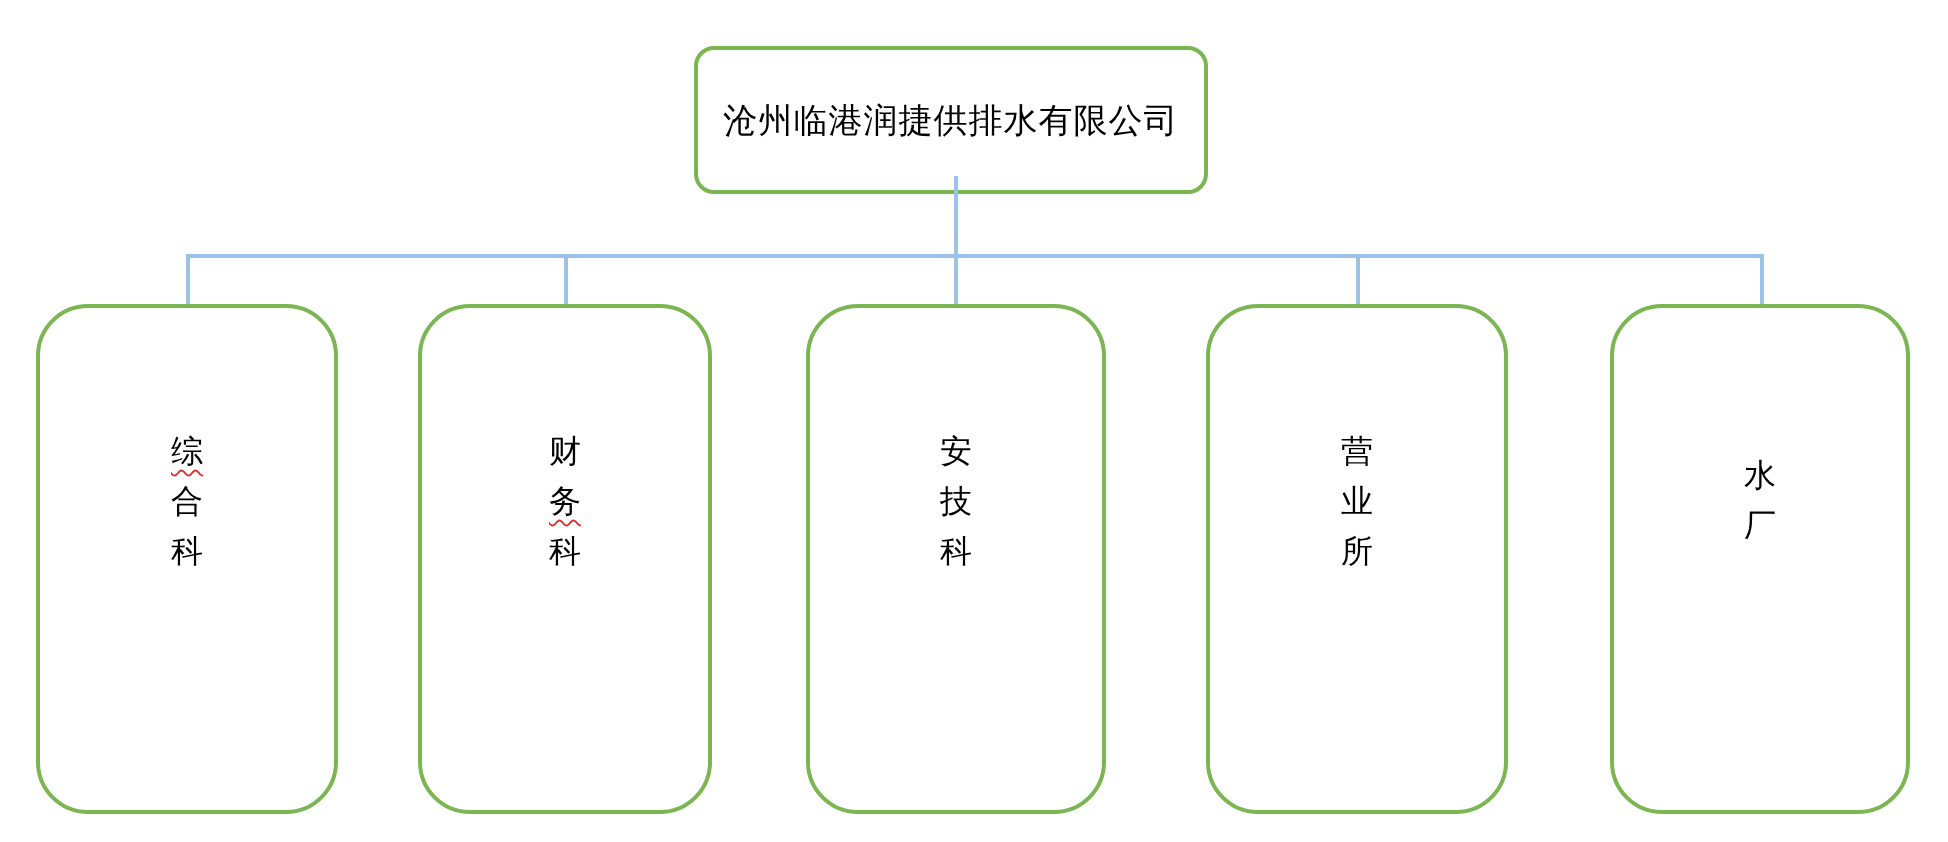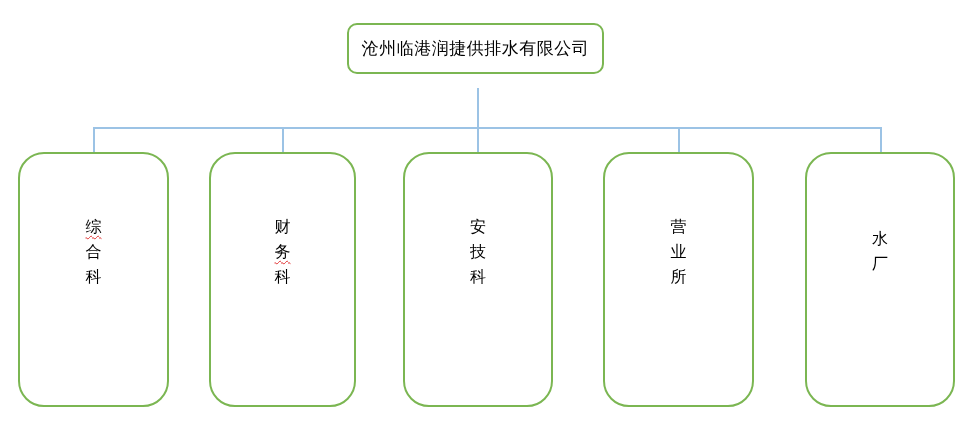--- a/index.html
+++ b/index.html
@@ -25,21 +25,21 @@
   .shape {
     position: absolute;
     border: 2px solid var(--box-border);
     background: #ffffff;
     box-sizing: border-box;
   }
   .root-box {
     left: 347px;
     top: 23px;
     width: 257px;
-    height: 51px;
+    height: 74px;
     border-radius: 10px;
     display: flex;
     align-items: center;
     justify-content: center;
     font-size: 17px;
     letter-spacing: 0.5px;
     white-space: nowrap;
   }
   .dept {
     top: 152px;

